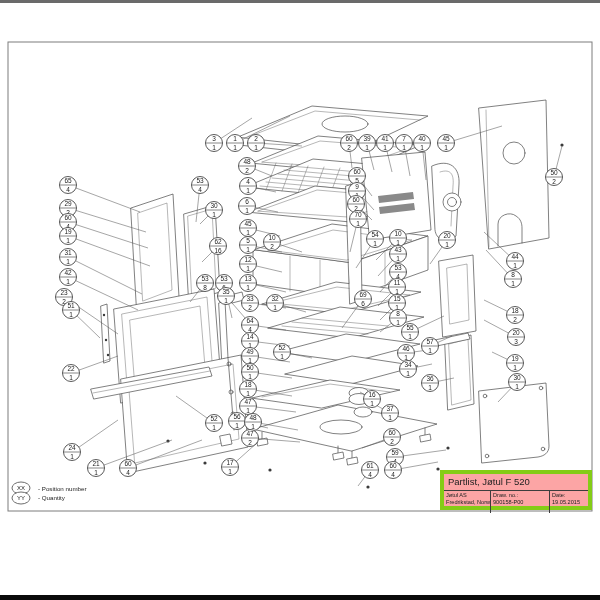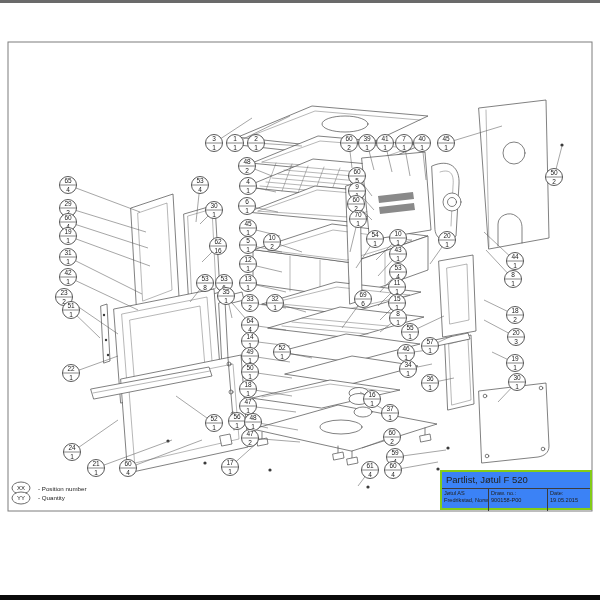--- a/index.html
+++ b/index.html
@@ -18,21 +18,21 @@
   g.art .dot{fill:#3a3a3a;stroke:none;}
   g.art .thin{stroke:#6f6f6f;stroke-width:0.5;}
   
   #leader-layer line{stroke:#5c5c5c;stroke-width:0.55;}
   #balloon-layer circle{fill:#ffffff;stroke:#474747;stroke-width:0.9;}
   #balloon-layer line{stroke:#474747;stroke-width:0.65;}
   #balloon-layer text{font-family:"Liberation Sans",sans-serif;font-size:6.5px;fill:#1c1c1c;
     text-anchor:middle;}
   
   .titleblock{position:absolute;left:440px;top:470px;width:152px;height:40px;
-    border:2px solid #84cc16;background:#3b82f6;box-sizing:border-box;}
+    border:4px solid #84cc16;background:#fca5a5;box-sizing:border-box;}
   .tb-title{height:16px;line-height:16px;border-bottom:1px solid #3d3d3d;
     font-size:9.5px;color:#222;padding-left:4px;white-space:nowrap;}
   .tb-row{display:flex;height:22px;}
   .tb-cell{box-sizing:border-box;padding:1px 2px;font-size:5.6px;line-height:1.25;color:#222;
     border-right:1px solid #3d3d3d;display:flex;flex-direction:column;overflow:hidden;white-space:nowrap;}
   .tb-cell:last-child{border-right:none;}
   .tb-c1{width:47px;}.tb-c2{width:59px;}.tb-c3{width:44px;flex:1;}
   
   .legend{position:absolute;left:8px;top:480px;display:flex;align-items:center;gap:4px;}
   .legend svg text{font-family:"Liberation Sans",sans-serif;font-size:6px;fill:#222;text-anchor:middle;}

